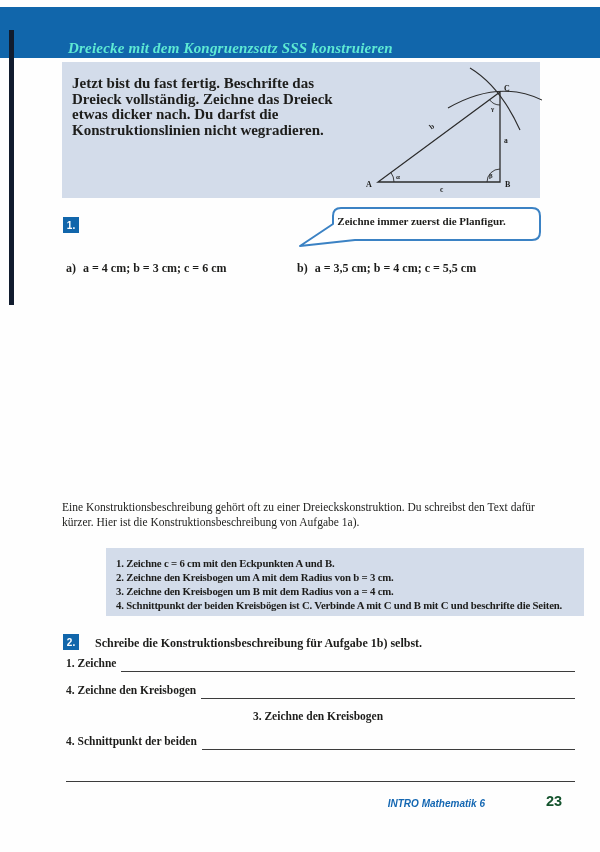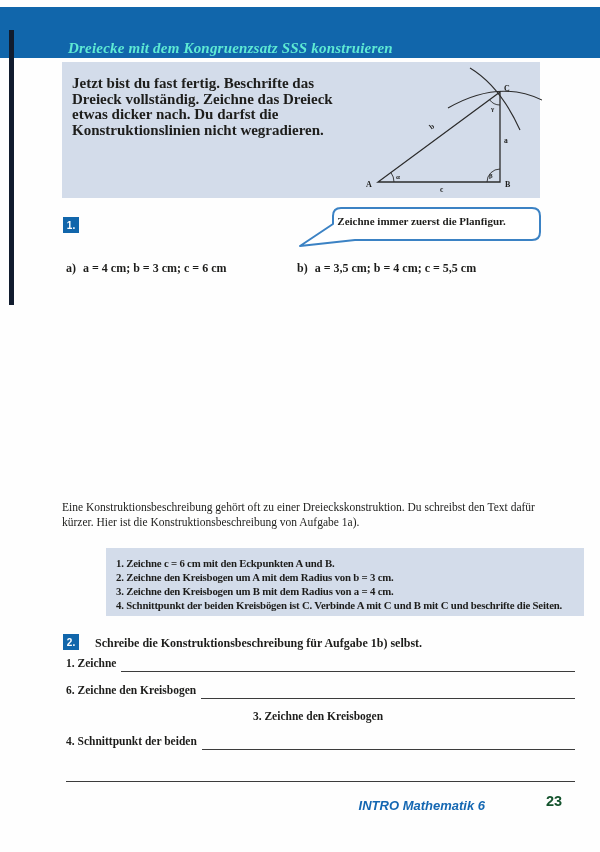--- a/index.html
+++ b/index.html
@@ -46,21 +46,21 @@
   #step-0{top:8px;} #step-1{top:22px;text-align:right;} #step-2{top:36px;} #step-3{top:50px;}
 
   
   .fillrow{left:66px;width:509px;height:15px;display:flex;align-items:center;}
   .fillrow .flabel{font-size:11.5px;font-weight:600;white-space:nowrap;padding-right:5px;line-height:13px;}
   .fillrow .fline{flex:1;border-bottom:1.5px solid #3c3c3c;height:100%;}
   #fillrow-0{top:656px;} #fillrow-1{top:683px;} #fillrow-2{top:710px;flex-direction:column;} #fillrow-3{top:734px;}
   #fillrow-4{top:766px;}
 
   
-  #footer-book{right:115px;top:798px;font-family:"Liberation Sans",sans-serif;font-size:13px;
+  #footer-book{right:115px;top:798px;font-family:"Liberation Sans",sans-serif;font-size:10px;
                font-weight:bold;font-style:italic;color:#1467b2;}
   #footer-page{left:546px;top:793px;font-family:"Liberation Sans",sans-serif;font-size:14.5px;
                font-weight:bold;color:#14532d;}
 
   svg text{font-family:"Liberation Serif",serif;font-weight:bold;}
 </style>
 </head>
 <body>
 
 <div id="page">
@@ -126,21 +126,21 @@
   <div class="abs badge" id="ex2-badge">
       <span>2.</span>
     </div>
   <div class="abs" id="ex2-prompt">Schreibe die Konstruktionsbeschreibung für Aufgabe 1b) selbst.</div>
 
   <div class="abs fillrow" id="fillrow-0">
     <span class="flabel">1. Zeichne</span>
     <span class="fline"></span>
   </div>
   <div class="abs fillrow" id="fillrow-1">
-    <span class="flabel">6. Zeichne den Kreisbogen</span>
+    <span class="flabel">4. Zeichne den Kreisbogen</span>
     <span class="fline"></span>
   </div>
   <div class="abs fillrow" id="fillrow-2">
     <span class="flabel">3. Zeichne den Kreisbogen</span>
     <span class="fline"></span>
   </div>
   <div class="abs fillrow" id="fillrow-3">
     <span class="flabel">4. Schnittpunkt der beiden</span>
     <span class="fline"></span>
   </div>

